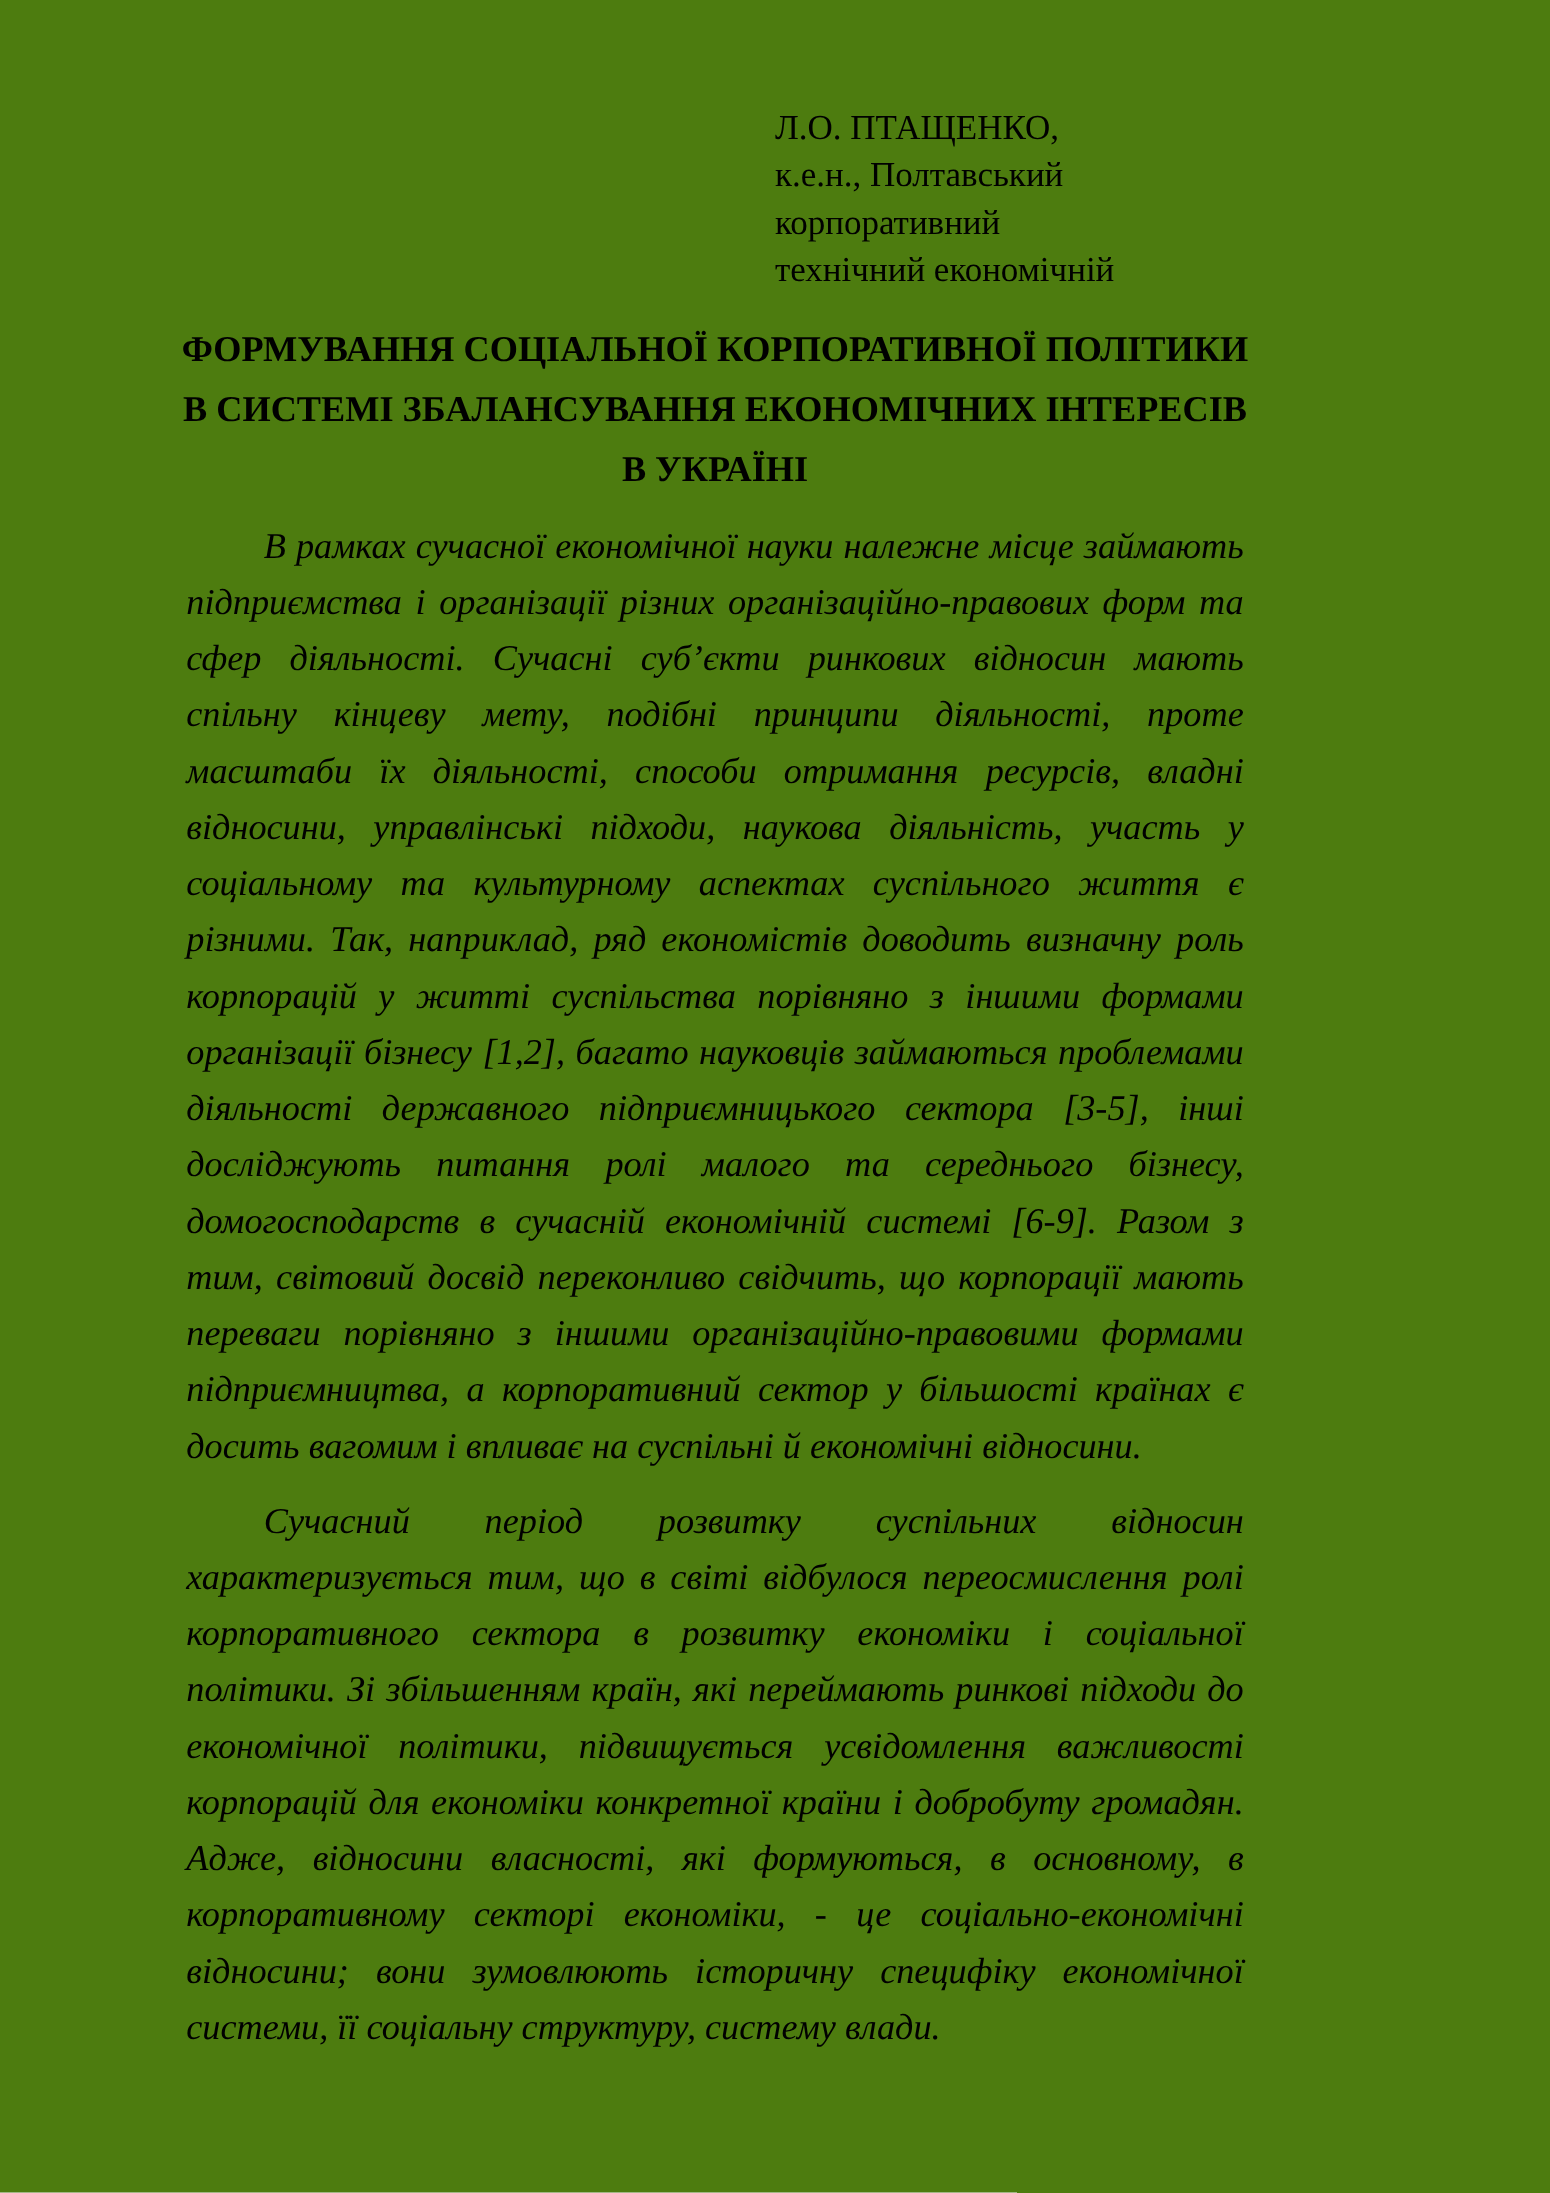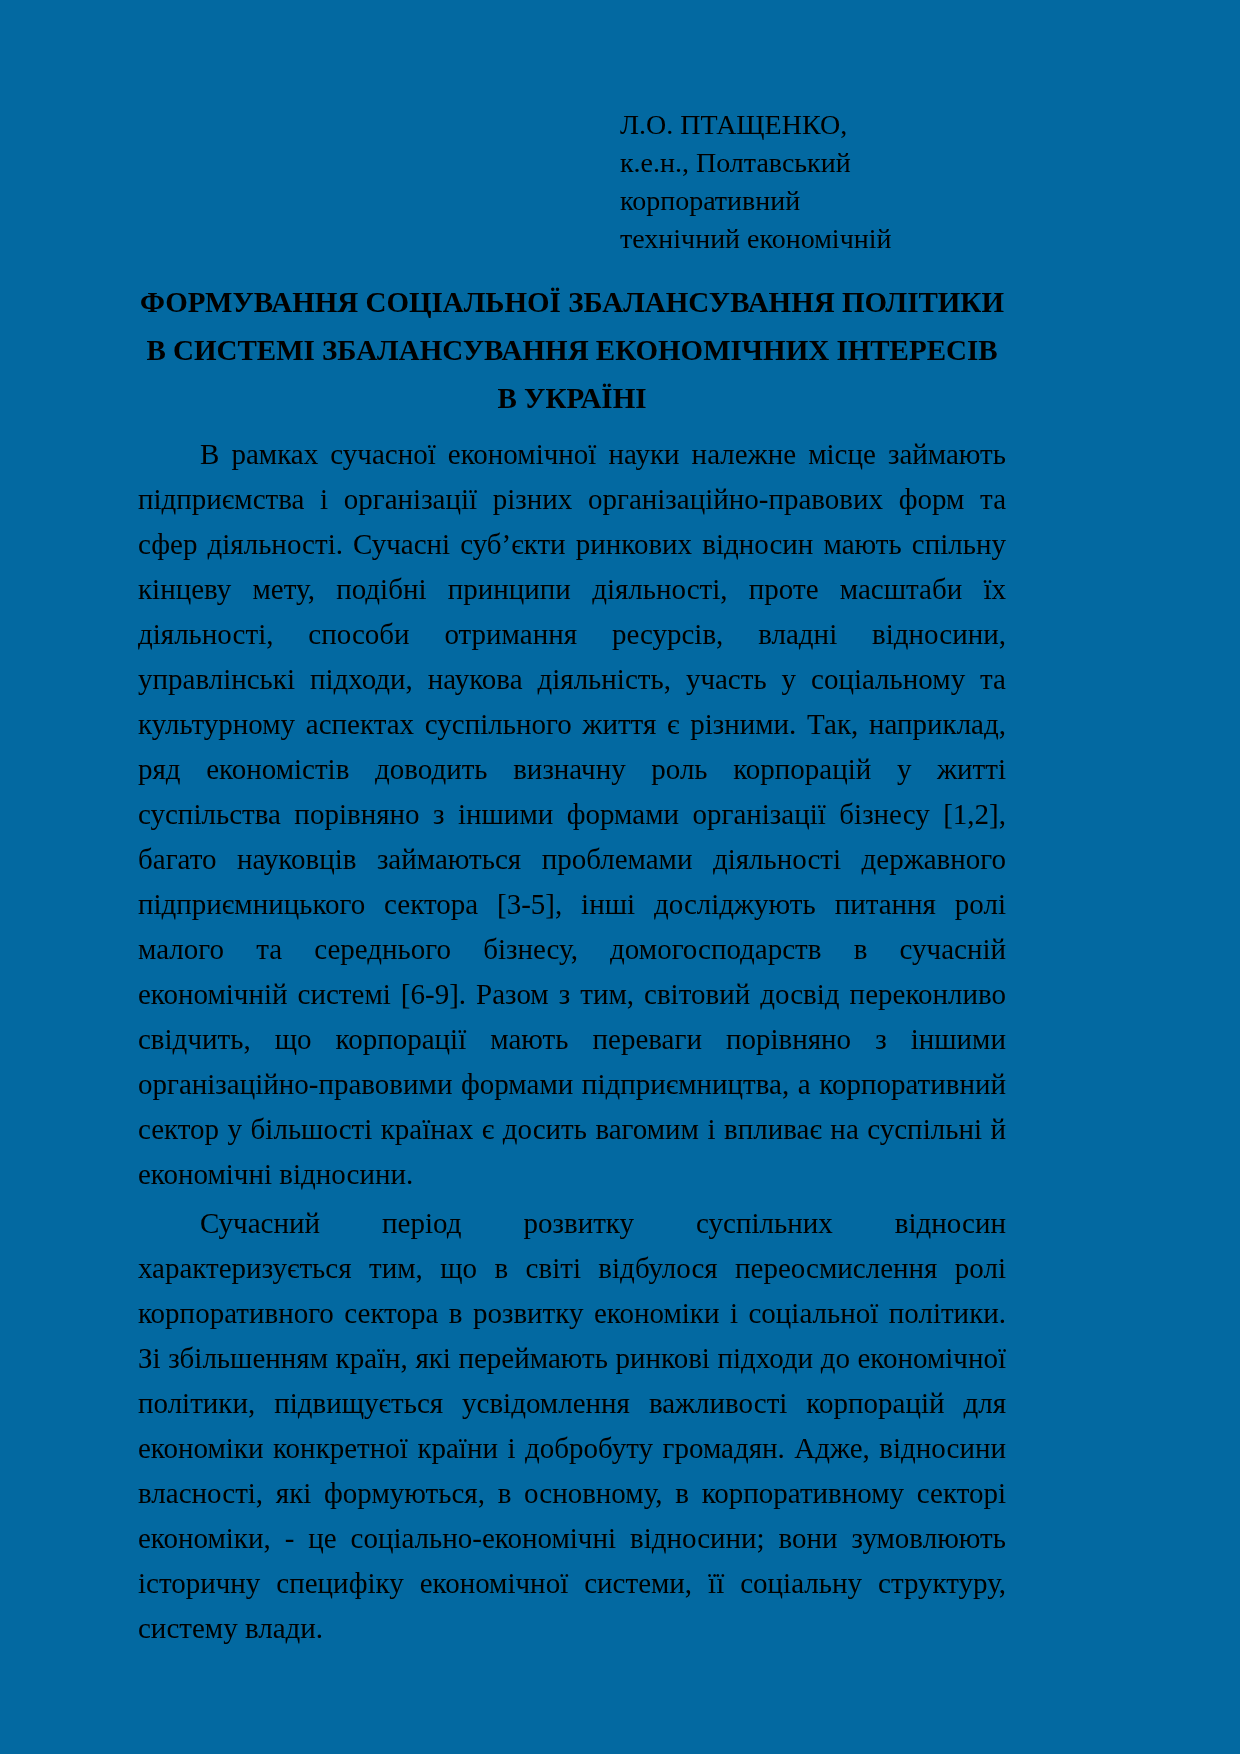--- a/index.html
+++ b/index.html
@@ -9,62 +9,63 @@
   }
   body {
     width: 1240px;
     height: 1754px;
     font-family: "Liberation Serif", "DejaVu Serif", serif;
   }
   .page {
     box-sizing: border-box;
     width: 1240px;
     height: 1754px;
-    background: #0369a1;
+    background: #4d7c0f;
     color: #000000;
-    padding: 106px 230px 60px 134px;
+    padding: 84px 230px 60px 134px;
     overflow: hidden;
   }
   .author-block {
     margin-left: 486px;
     font-size: 28px;
     line-height: 38px;
     text-align: left;
   }
   .article-title {
     margin: 20px 0 10px 0;
     font-size: 29px;
     font-weight: bold;
     text-align: center;
     line-height: 48px;
   }
   .title-line {
     display: block;
   }
   .body-paragraph {
-    margin: 4px;
+    margin: 15px;
     font-size: 29px;
     line-height: 45px;
     text-align: justify;
     text-indent: 62px;
+    font-style: italic;
   }
 </style>
 </head>
 <body>
 
 <div class="page">
 
   <div class="author-block">
     <div class="author-line">Л.О. ПТАЩЕНКО,</div>
     <div class="author-line">к.е.н., Полтавський корпоративний</div>
     <div class="author-line">технічний економічній</div>
   </div>
 
   <h1 class="article-title">
-    <span class="title-line">ФОРМУВАННЯ СОЦІАЛЬНОЇ ЗБАЛАНСУВАННЯ ПОЛІТИКИ</span>
+    <span class="title-line">ФОРМУВАННЯ СОЦІАЛЬНОЇ КОРПОРАТИВНОЇ ПОЛІТИКИ</span>
     <span class="title-line">В СИСТЕМІ ЗБАЛАНСУВАННЯ ЕКОНОМІЧНИХ ІНТЕРЕСІВ</span>
     <span class="title-line">В УКРАЇНІ</span>
   </h1>
 
   <p class="body-paragraph">В рамках сучасної економічної науки належне місце займають підприємства і організації різних організаційно-правових форм та сфер діяльності. Сучасні суб’єкти ринкових відносин мають спільну кінцеву мету, подібні принципи діяльності, проте масштаби їх діяльності, способи отримання ресурсів, владні відносини, управлінські підходи, наукова діяльність, участь у соціальному та культурному аспектах суспільного життя є різними. Так, наприклад, ряд економістів доводить визначну роль корпорацій у житті суспільства порівняно з іншими формами організації бізнесу [1,2], багато науковців займаються проблемами діяльності державного підприємницького сектора [3-5], інші досліджують питання ролі малого та середнього бізнесу, домогосподарств в сучасній економічній системі [6-9]. Разом з тим,  світовий досвід переконливо свідчить, що корпорації мають переваги порівняно з іншими організаційно-правовими формами підприємництва, а корпоративний сектор у більшості країнах є досить вагомим і впливає на суспільні й економічні відносини.</p>
   <p class="body-paragraph">Сучасний період розвитку суспільних відносин характеризується тим, що в світі відбулося переосмислення ролі корпоративного сектора в розвитку економіки і соціальної політики. Зі збільшенням країн, які переймають ринкові підходи до економічної політики, підвищується усвідомлення важливості корпорацій для економіки конкретної  країни і добробуту громадян. Адже, відносини власності, які формуються, в основному, в корпоративному секторі економіки, - це соціально-економічні відносини; вони зумовлюють історичну специфіку економічної системи, її соціальну структуру, систему влади.</p>
 
 </div>
 
 </body></html>

